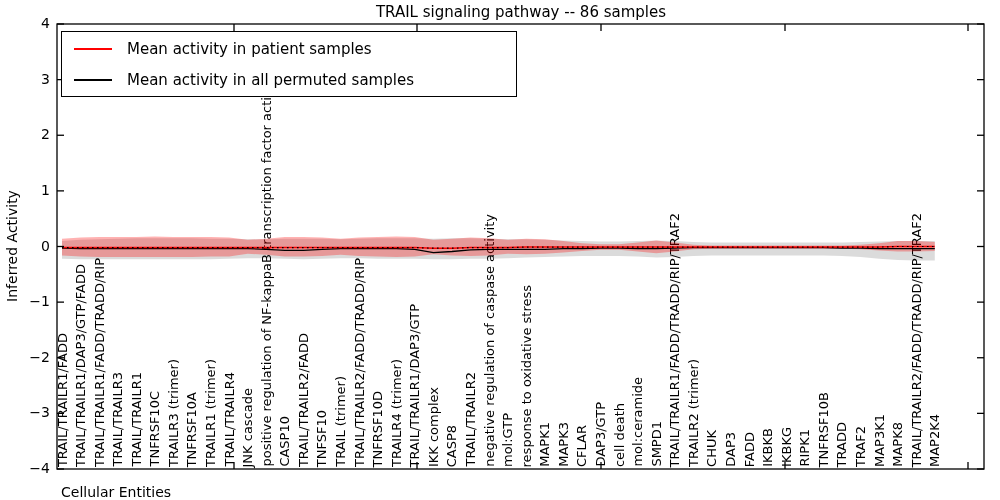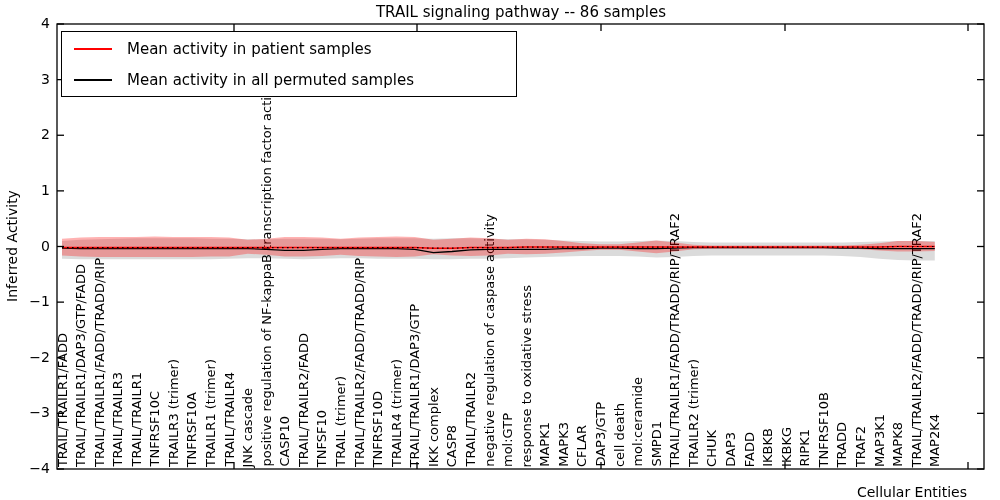--- a/index.html
+++ b/index.html
@@ -2,21 +2,21 @@
 <html><head>
 <meta charset="utf-8">
 <style>
   html,body{margin:0;padding:0;background:#fff;}
   .figure{position:relative;width:1000px;height:500px;background:#ffffff;
           font-family:"DejaVu Sans","Liberation Sans",sans-serif;color:#000;overflow:hidden;}
   .title{position:absolute;top:3px;left:57px;width:928px;text-align:center;
          font-size:15px;z-index:4;}
   .ylabel{position:absolute;left:-58px;top:238px;width:140px;text-align:center;
           font-size:14px;transform:rotate(-90deg);transform-origin:center;z-index:4;}
-  .xaxis-label{position:absolute;left:39px;width:928px;bottom:0px;text-align:right;
+  .xaxis-label{position:absolute;left:61px;width:928px;bottom:0px;text-align:left;
           font-size:14px;z-index:4;}
   .ytick{position:absolute;left:0;width:50px;text-align:right;font-size:14px;z-index:4;}
   .xcat{position:absolute;bottom:33px;writing-mode:vertical-rl;transform:rotate(180deg);
         font-size:13px;line-height:15px;white-space:nowrap;z-index:1;}
   #plot{position:absolute;left:0;top:0;z-index:2;}
   .legend{position:absolute;left:61px;top:31px;width:456px;height:66px;background:#fff;
           border:1.6px solid #000;box-sizing:border-box;z-index:3;
           display:flex;flex-direction:column;justify-content:center;}
   .legend-row{display:flex;align-items:center;height:31px;padding-left:12px;}
   .legend-line{display:inline-block;width:38px;height:0;border-top:2px solid #000;margin-right:15px;}

